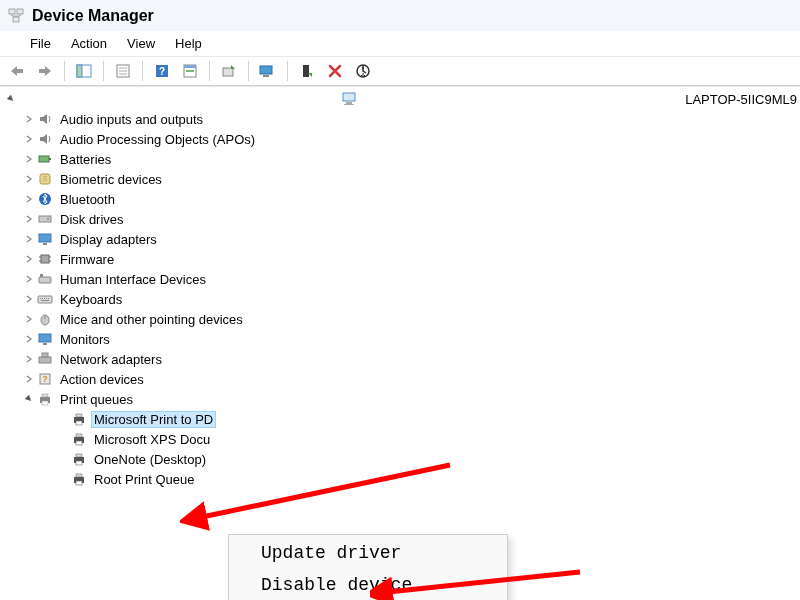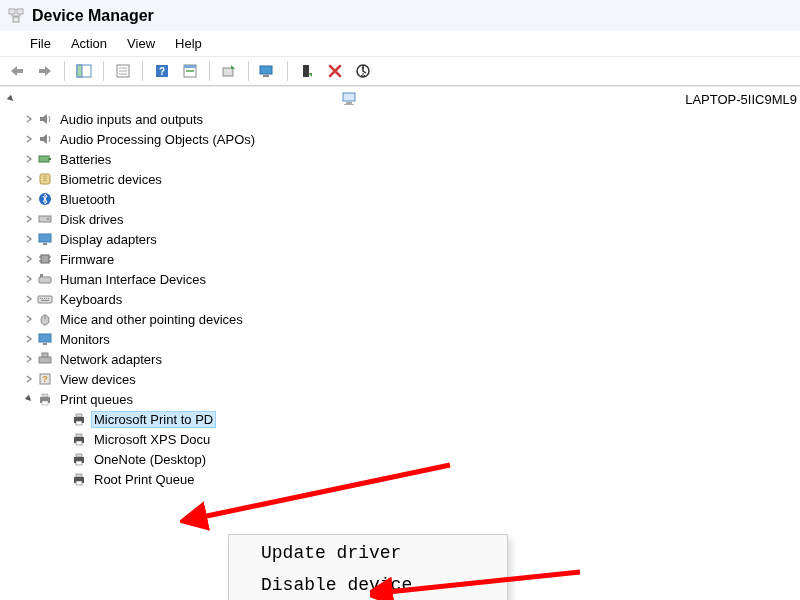--- a/index.html
+++ b/index.html
@@ -451,21 +451,21 @@
         <svg width="10" height="10" viewBox="0 0 10 10">
           <path d="M3 2 L7 5 L3 8" stroke="#888" fill="none" stroke-width="1.2"></path>
         </svg>
       </span>
     <span class="icon">
         <svg width="16" height="16" viewBox="0 0 16 16">
           <rect x="3" y="3" width="10" height="10" fill="#e8e8e8" stroke="#888"></rect>
           <text x="8" y="11" font-size="9" fill="#d48a2a" text-anchor="middle" font-weight="bold">?</text>
         </svg>
       </span>
-    <span class="label">View devices</span>
+    <span class="label">Action devices</span>
   </div>
   <div class="tree-row indent-1">
     <span class="exp">
         <svg width="10" height="10" viewBox="0 0 10 10">
           <path d="M2 2 L8 5 L2 8 Z" fill="#595959" transform="rotate(45 5 5)"></path>
         </svg>
       </span>
     <span class="icon">
         <svg width="16" height="16" viewBox="0 0 16 16">
           <rect x="3" y="6" width="10" height="6" fill="#888"></rect>

